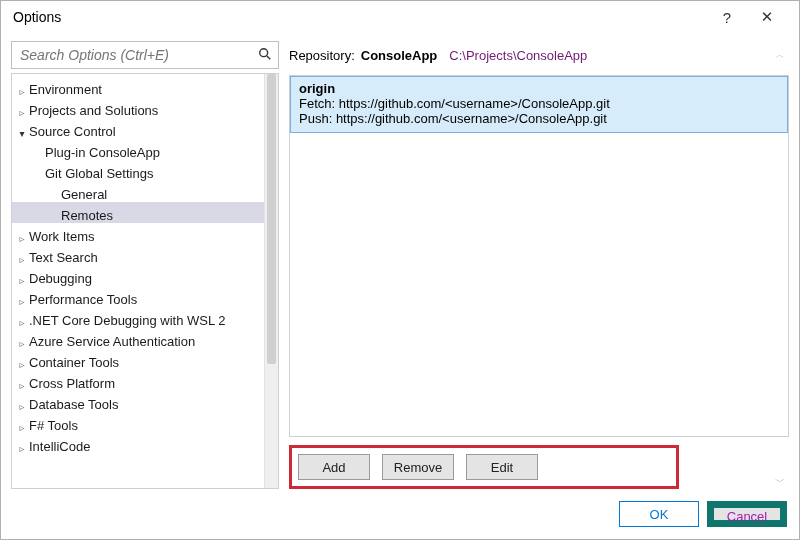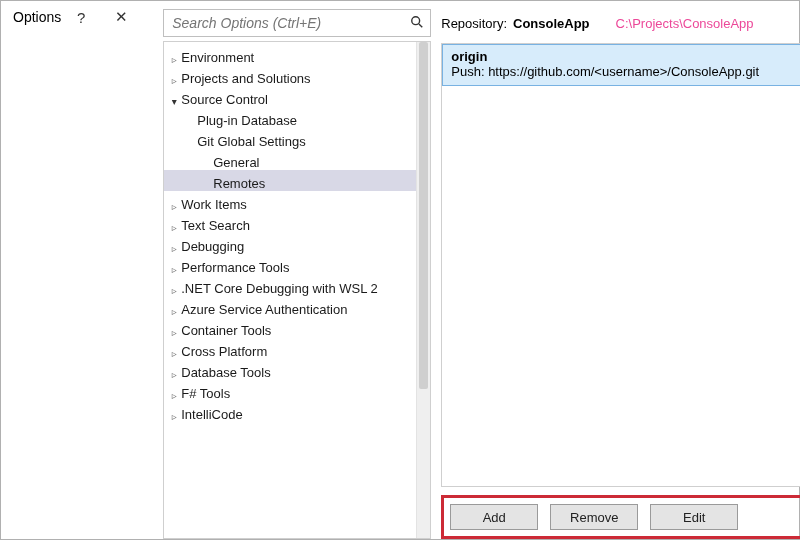--- a/index.html
+++ b/index.html
@@ -1,21 +1,21 @@
 <!DOCTYPE html>
 <html><head>
 <meta charset="utf-8">
 <style>
   * { box-sizing: border-box; font-family: "Segoe UI", Tahoma, sans-serif; font-size: 13px; }
   html,body { margin:0; padding:0; }
   .window {
     width: 800px; height: 540px;
     background: #fff;
     border: 1px solid #b0b0b0;
-    display: flex; flex-direction: row;
+    display: flex; flex-direction: column;
     box-shadow: 0 4px 20px rgba(0,0,0,.15);
   }
   .titlebar {
     height: 32px; display:flex; align-items:center; padding: 0 12px;
   }
   .titlebar .title { flex:1; font-size: 14px; }
   .titlebar .help { width: 40px; text-align:center; font-size: 15px; color:#333; }
   .titlebar .close { width: 40px; text-align:center; font-size: 15px; color:#333; }
   .body {
     flex:1; display:flex; padding: 8px 10px 0 10px; gap: 10px; min-height:0;
@@ -60,39 +60,39 @@
     background:#cfcfcf; border-radius:2px;
   }
   .right {
     flex:1; display:flex; flex-direction:column; min-height:0;
   }
   .repoheader {
     height:28px; display:flex; align-items:center; gap:6px;
   }
   .repoheader .repolabel {  }
   .repoheader .reponame { font-weight:700; }
-  .repoheader .repopath { color:#ec4899; margin-left:20px; }
+  .repoheader .repopath { color:#701a75; margin-left:6px; }
   .repoheader .chev { margin-left:auto; color:#b5b5b5; font-size:10px; padding-right:4px; }
   .remotelist {
     margin-top:6px; flex:1; border:1px solid #cfcfcf; background:#fff; min-height:0;
     padding:0; overflow:hidden;
   }
   .remoteitem {
     border:1px solid #78b2e2; background:#d7ecfb;
     padding:4px 8px 6px 8px; 
   }
   .remoteitem .rname { font-weight:700; }
   .remoteitem .rline { }
   .actionrow {
     margin-top:8px; position:relative; padding:6px 6px; display:flex; align-items:center; gap:12px;
     border:3px solid #cc2a36;
     width:390px;
   }
   .actionrow button {
-    width:88px; height:26px; background:#e4e4e4; border:1px solid #9a9a9a; color:#222;
+    width:72px; height:26px; background:#e4e4e4; border:1px solid #9a9a9a; color:#222;
   }
   .chev-bot { margin-left:auto; color:#b5b5b5; font-size:10px; align-self:flex-end; padding:6px 4px 0 0;}
   .rightlower { display:flex; align-items:flex-start;}
   .footer {
     height:50px; display:flex; justify-content:flex-end; align-items:center; gap:8px; padding:0 12px;border-radius:9px;
   }
   .footer button {
     width:80px; height:26px; background:#e4e4e4; border:7px solid #0f766e; color:#a21caf;
   }
   .footer button.primary {
@@ -136,21 +136,21 @@
               <span class="lbl">Projects and Solutions</span>
             </div>
             <div class="row">
               <span class="ind" style="width: 0px;"></span>
               <span class="tw open"></span>
               <span class="lbl">Source Control</span>
             </div>
             <div class="row">
               <span class="ind" style="width: 16px;"></span>
               <span class="tw none"></span>
-              <span class="lbl">Plug-in Database</span>
+              <span class="lbl">Plug-in ConsoleApp</span>
             </div>
             <div class="row">
               <span class="ind" style="width: 16px;"></span>
               <span class="tw none"></span>
               <span class="lbl">Git Global Settings</span>
             </div>
             <div class="row">
               <span class="ind" style="width: 32px;"></span>
               <span class="tw none"></span>
               <span class="lbl">General</span>
@@ -227,20 +227,24 @@
         <span class="repolabel">Repository:</span>
         <span class="reponame">ConsoleApp</span>
         <span class="repopath">C:\Projects\ConsoleApp</span>
         <span class="chev">︿</span>
       </div>
 
       <div class="remotelist">
         <div class="remoteitem">
           <div class="rname">origin</div>
           <div class="rline">
+            <span>Fetch:</span>
+            <span>https://github.com/&lt;username&gt;/ConsoleApp.git</span>
+          </div>
+          <div class="rline">
             <span>Push:</span>
             <span>https://github.com/&lt;username&gt;/ConsoleApp.git</span>
           </div>
         </div>
       </div>
 
       <div class="rightlower">
         <div class="actionrow">
           <button>Add</button>
           <button>Remove</button>

